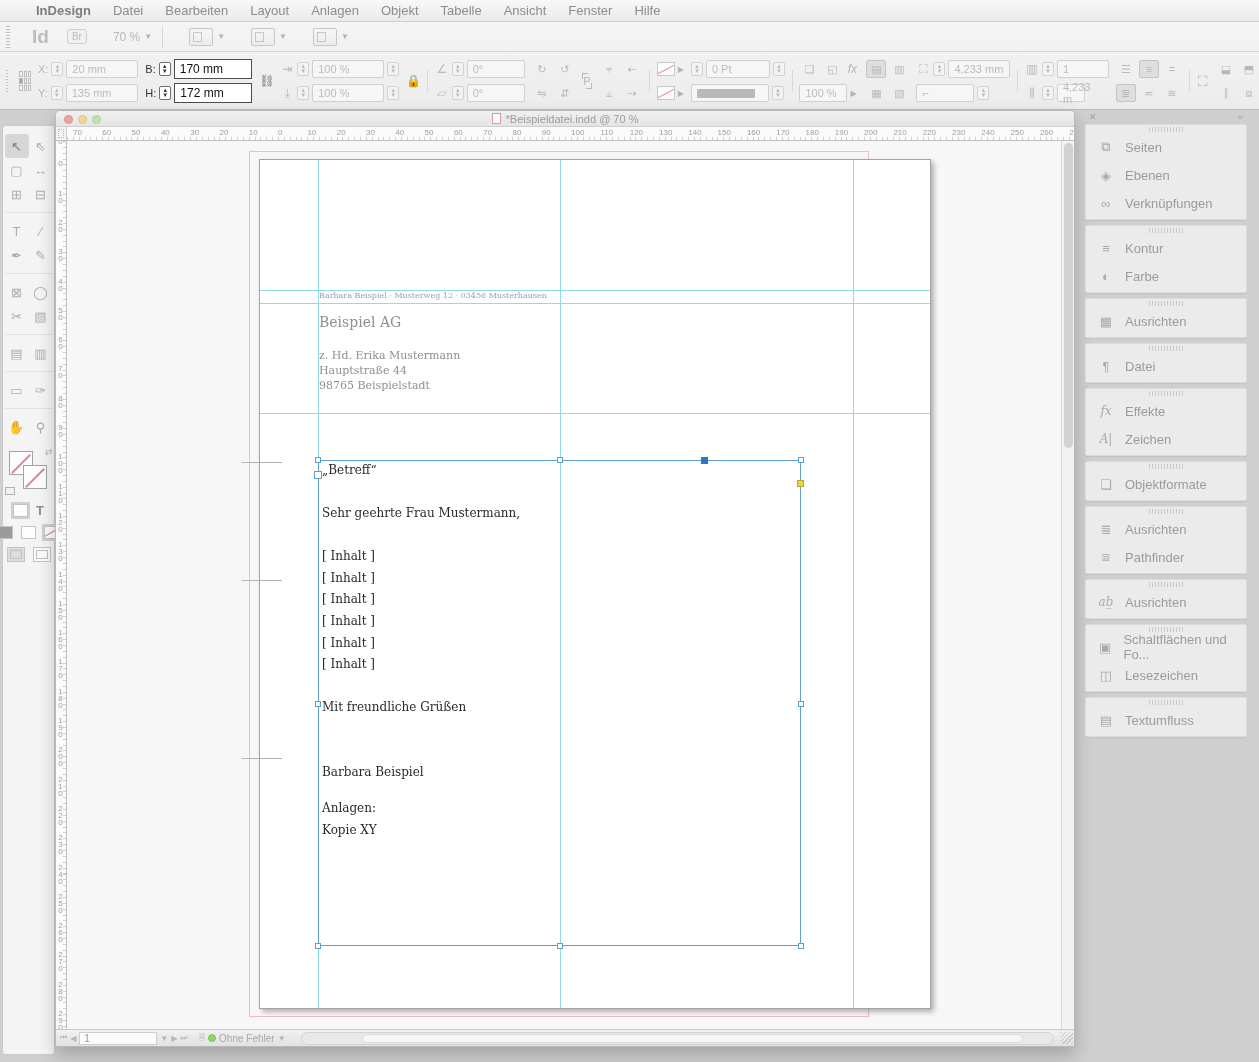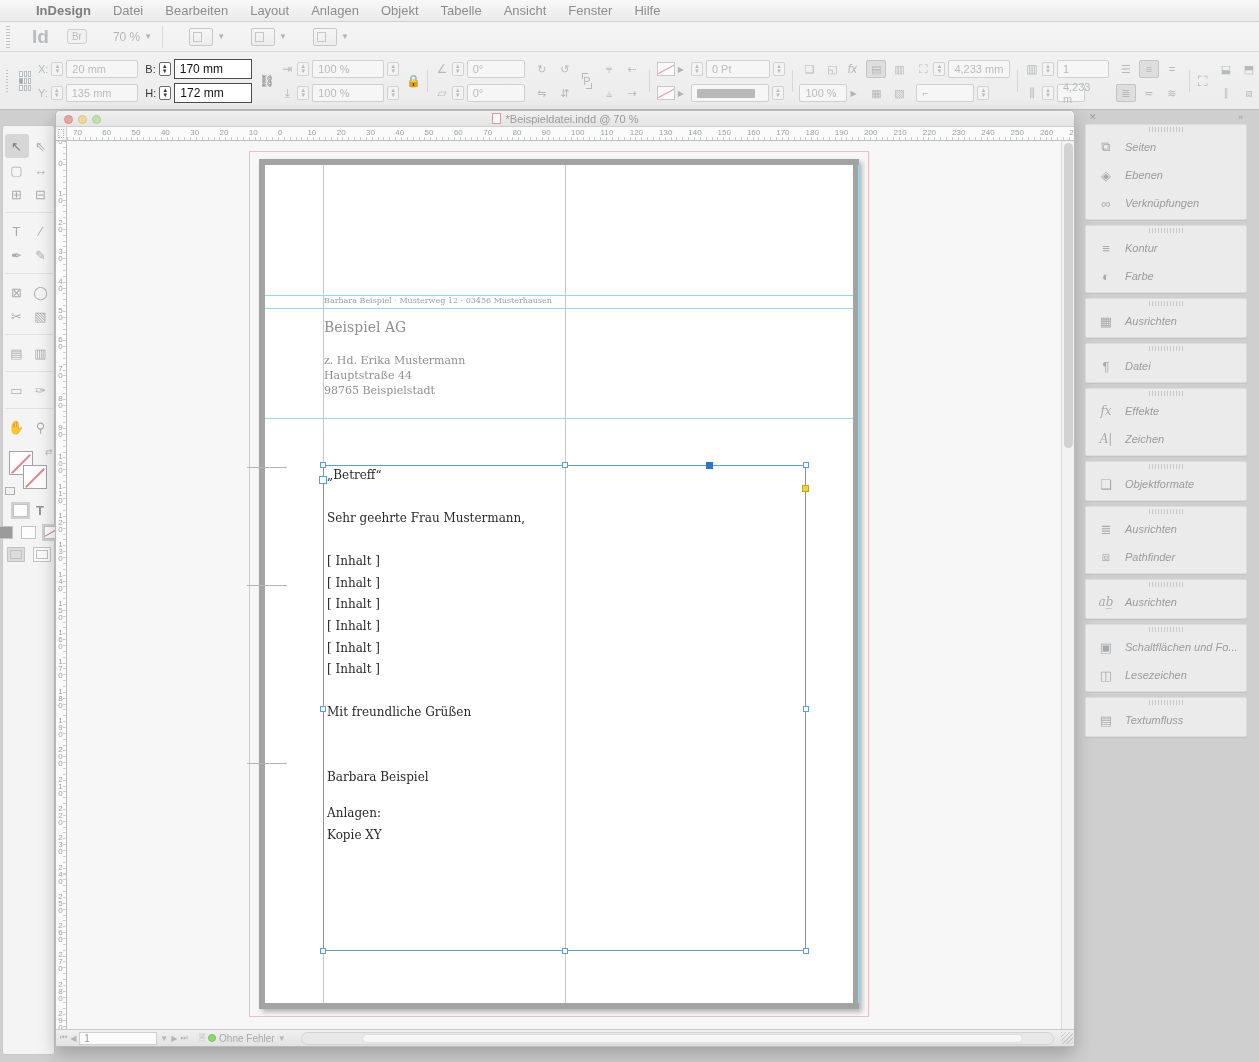--- a/index.html
+++ b/index.html
@@ -119,22 +119,22 @@
     letter-spacing:-2px; }
   
   #canvas { position:absolute; left:11px; top:30px; width:995px; height:890px;
     background:#f7f7f7; overflow:hidden; }
   #vscroll { position:absolute; right:0px; top:30px; width:13px; height:890px;
     background:#f2f2f2; border-left:1px solid #d8d8d8; }
   #vthumb { position:absolute; left:2px; top:2px; width:9px; height:305px;
     background:#d2d2d2; border-radius:5px; }
   #bleed { position:absolute; left:182px; top:10px; width:620px; height:866px;
     border:1px solid #f0bcc4; }
-  #page { position:absolute; left:192px; top:18px; width:600px; height:850px;
-    background:#fff; border:6px solid #a3a3a3;
+  #page { position:absolute; left:192px; top:18px; width:672px; height:850px;
+    background:#fff; border:1px solid #a3a3a3;
     box-shadow:3px 3px 5px rgba(0,0,0,.28); }
   .vguide { position:absolute; top:0; bottom:0; width:1px; background:#8fdcea; }
   .hguide { position:absolute; left:0; right:0; height:1px; background:#8fdcea; }
   .foldmark { position:absolute; width:40px; height:1px; background:#b3b3b3; left:-18px; }
   
   .serif { font-family:"DejaVu Serif", serif; }
   #senderline { position:absolute; left:59px; top:131px; font-size:8px; color:#93a4aa;
     letter-spacing:0px; }
   .rcpt { position:absolute; left:59px; color:#8f8f8f; font-size:11px; }
   
@@ -165,21 +165,21 @@
   #dock { position:absolute; left:1085px; top:110px; width:162px; }
   #dockhead { height:14px; display:flex; justify-content:space-between; align-items:center;
     color:#9d9d9d; font-size:9px; padding:0 4px; }
   .pgroup { background:#ebebeb; border:1px solid #dcdcdc; border-radius:2px;
     margin-bottom:5px; padding-bottom:2px; box-shadow:0 1px 1px rgba(0,0,0,.06); }
   .pgrip { width:34px; height:5px; margin:2px auto 1px auto;
     background:repeating-linear-gradient(to right,#c9c9c9 0 1px,transparent 1px 3px); }
   .prow { height:28px; display:flex; align-items:center; gap:9px; padding-left:10px; }
   .picon { width:20px; text-align:center; font-size:13px; color:#a6aaad; }
   .picon.txt { font-family:"DejaVu Serif", serif; font-style:italic; font-size:12px; }
-  .plabel { font-size:11px; color:#9b9b9b;font-style:italic; }
+  .plabel { font-size:13px; color:#9b9b9b; }
 </style>
 </head>
 <body>
 
 <div id="menubar">
   <span class="apple"></span>
   <span class="appname">InDesign</span>
   <span>Datei</span>
   <span>Bearbeiten</span>
   <span>Layout</span>

